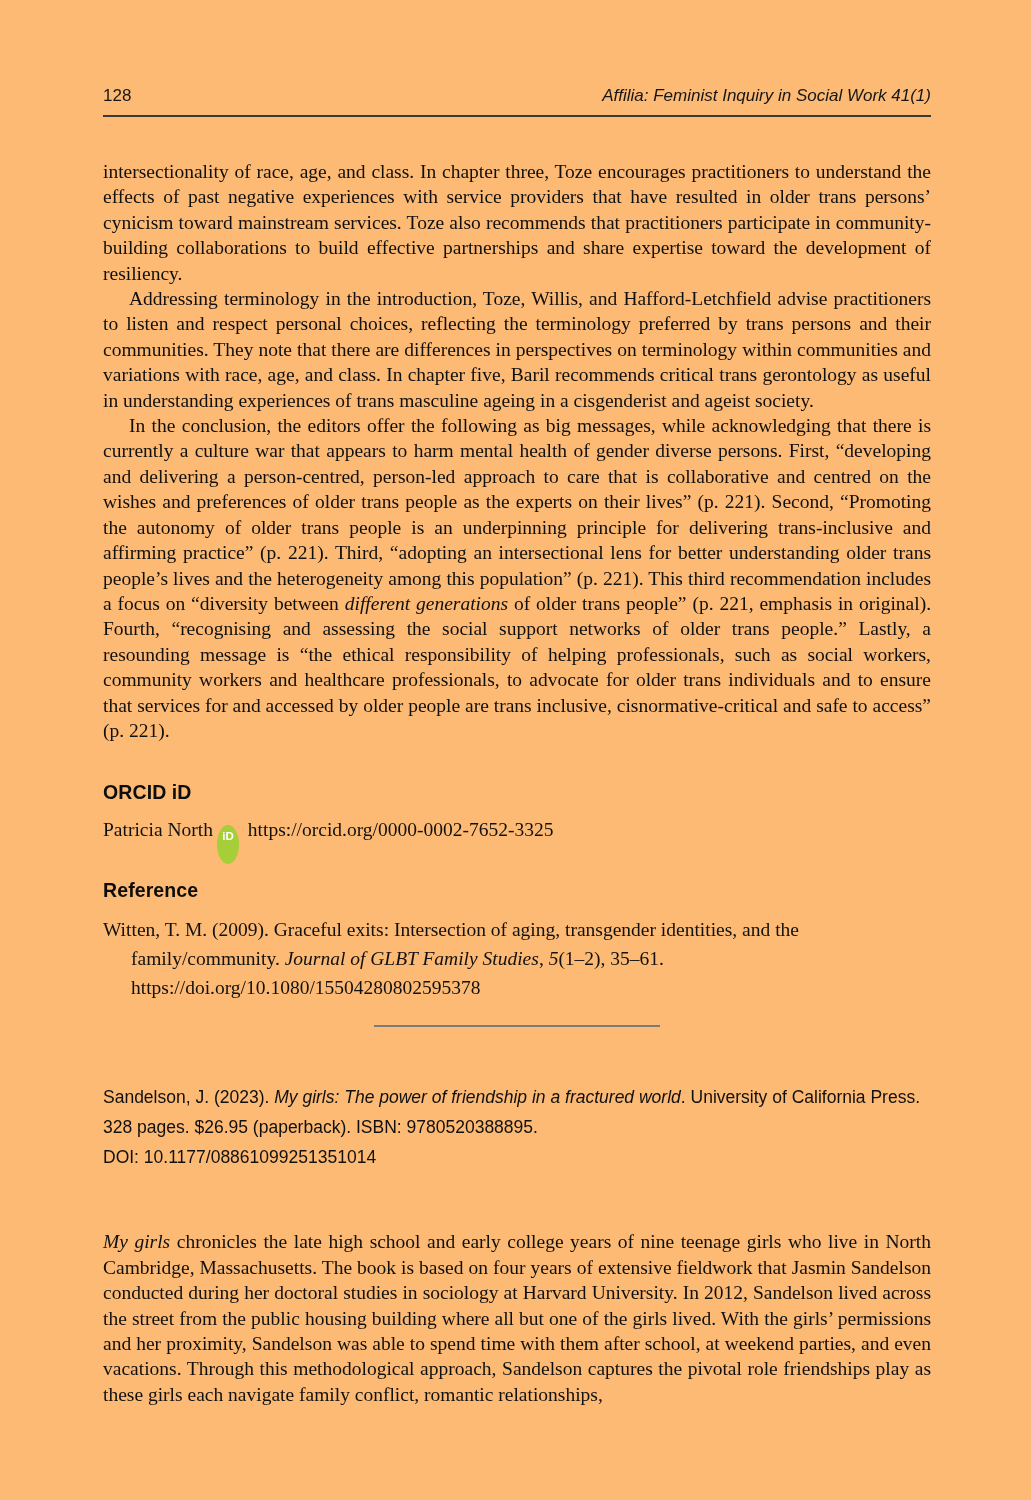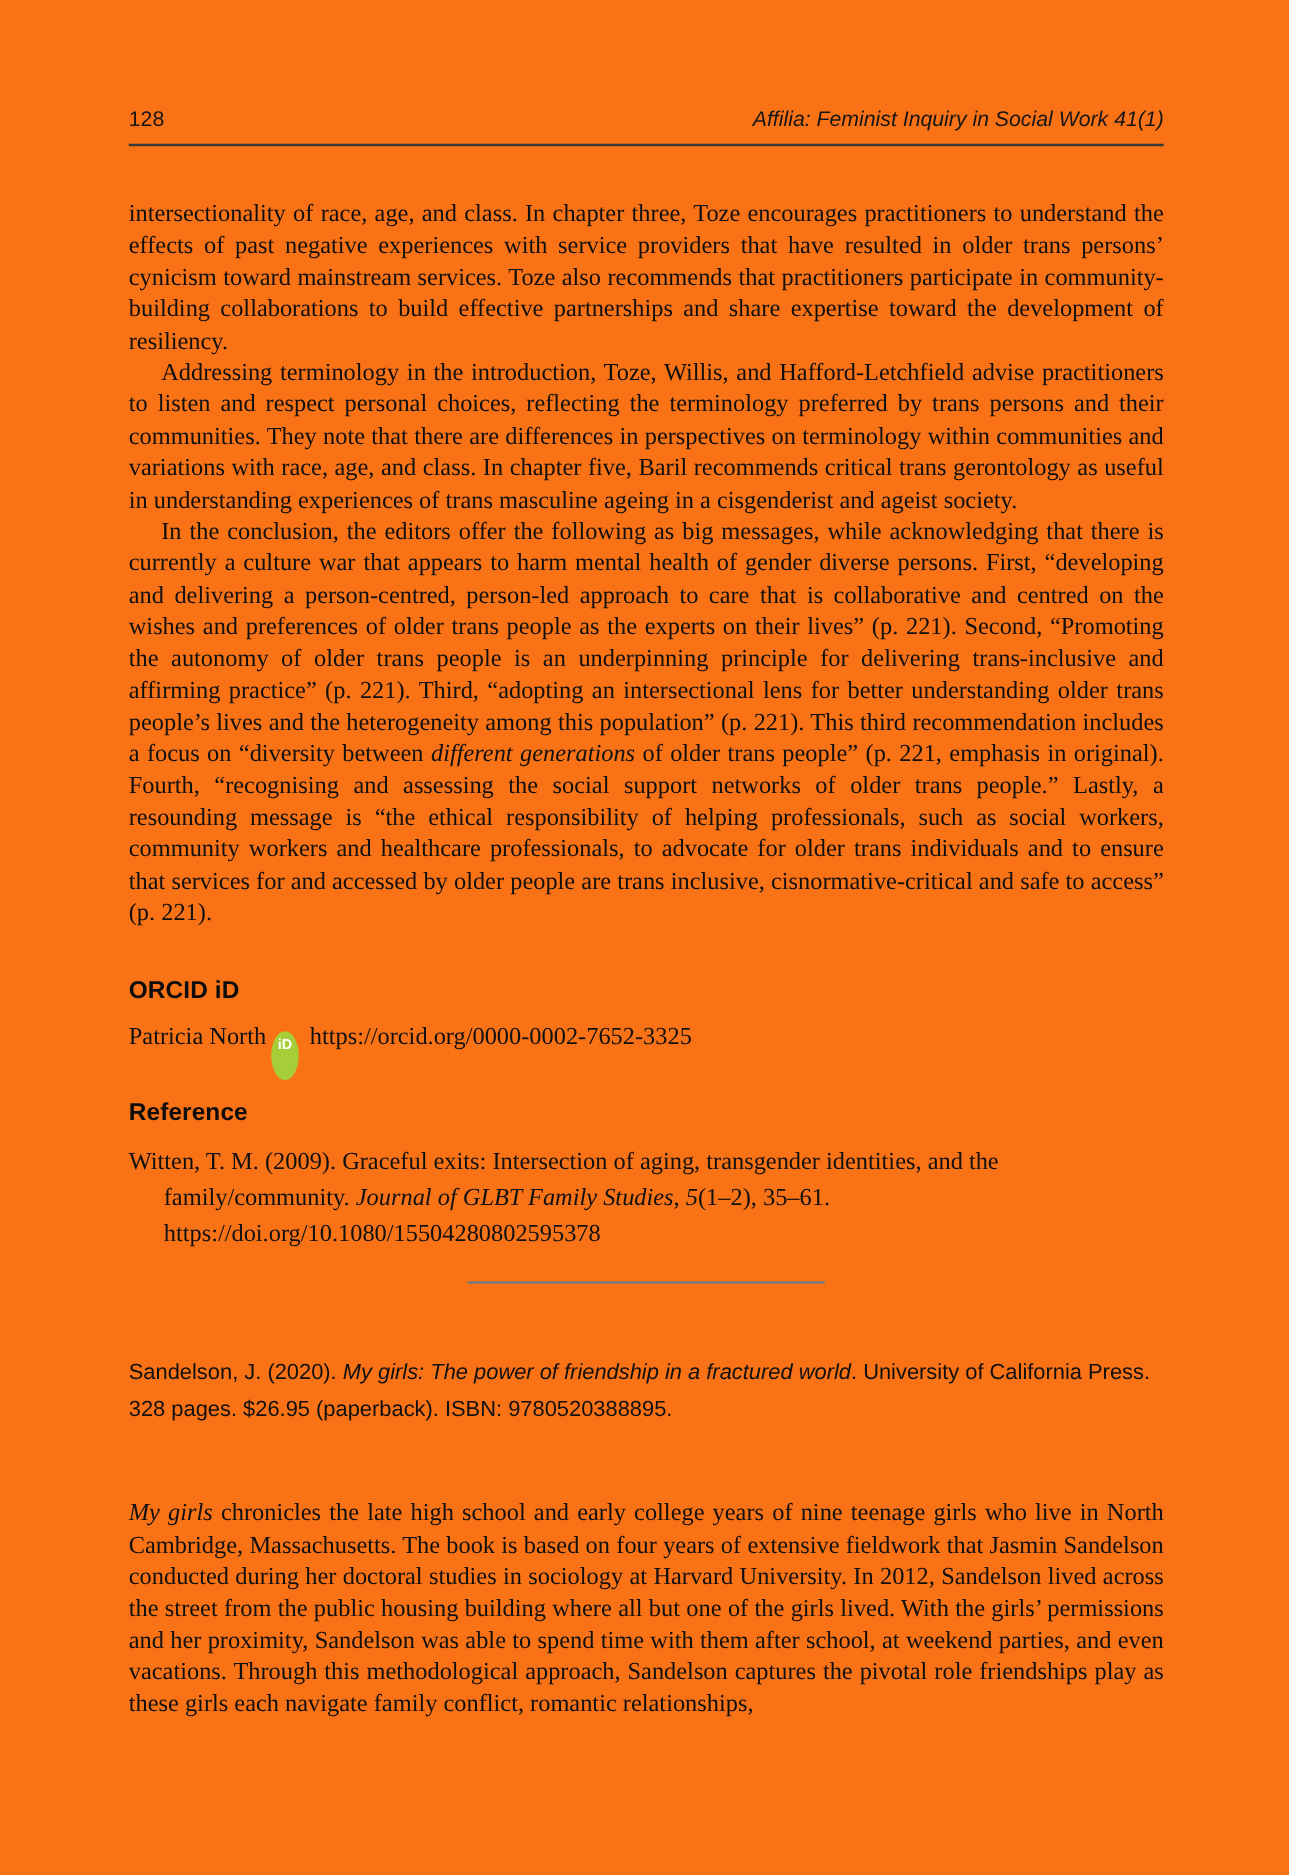--- a/index.html
+++ b/index.html
@@ -2,21 +2,21 @@
 <html lang="en"><head>
 <meta charset="utf-8">
 <style>
   * { margin: 0; padding: 0; box-sizing: border-box; }
   html, body { background: #ffffff; }
   body { width: 1031px; }
   .page {
     position: relative;
     width: 1031px;
     height: 1500px;
-    background: #f97316;
+    background: #fdba74;
     padding: 86px 100px 0 103px;
     color: #111111;
     font-family: "Liberation Serif", serif;
     overflow: hidden;
   }
   
   .running-head {
     display: flex;
     justify-content: space-between;
     align-items: baseline;
@@ -129,20 +129,21 @@
     <h2 class="sec orcid-heading">ORCID iD</h2>
 
     <p class="orcid-line"><span>Patricia North</span><span class="orcid-badge">iD</span> <span>https://orcid.org/0000-0002-7652-3325</span></p>
 
     <h2 class="sec reference-heading">Reference</h2>
 
     <p class="ref"><span>Witten, T. M. (2009). Graceful exits: Intersection of aging, transgender identities, and the family/community. </span><span class="i">Journal of GLBT Family Studies</span><span>, </span><span class="i">5</span><span>(1–2), 35–61. https://doi.org/10.1080/15504280802595378</span></p>
 
     <hr class="divider">
 
-    <p class="cite"><span>Sandelson, J. (2020). </span><span class="i">My girls: The power of friendship in a fractured world</span><span>. University of California Press. 328 pages. $26.95 (paperback). ISBN: 9780520388895.</span></p>
+    <p class="cite"><span>Sandelson, J. (2023). </span><span class="i">My girls: The power of friendship in a fractured world</span><span>. University of California Press. 328 pages. $26.95 (paperback). ISBN: 9780520388895.</span></p>
 
 
+    <p class="doi">DOI: 10.1177/08861099251351014</p>
 
     <p class="body opening"><span class="i">My girls</span><span> chronicles the late high school and early college years of nine teenage girls who live in North Cambridge, Massachusetts. The book is based on four years of extensive fieldwork that Jasmin Sandelson conducted during her doctoral studies in sociology at Harvard University. In 2012, Sandelson lived across the street from the public housing building where all but one of the girls lived. With the girls’ permissions and her proximity, Sandelson was able to spend time with them after school, at weekend parties, and even vacations. Through this methodological approach, Sandelson captures the pivotal role friendships play as these girls each navigate family conflict, romantic relationships,</span></p>
 
   </main>
 </div>
 
 </body></html>

